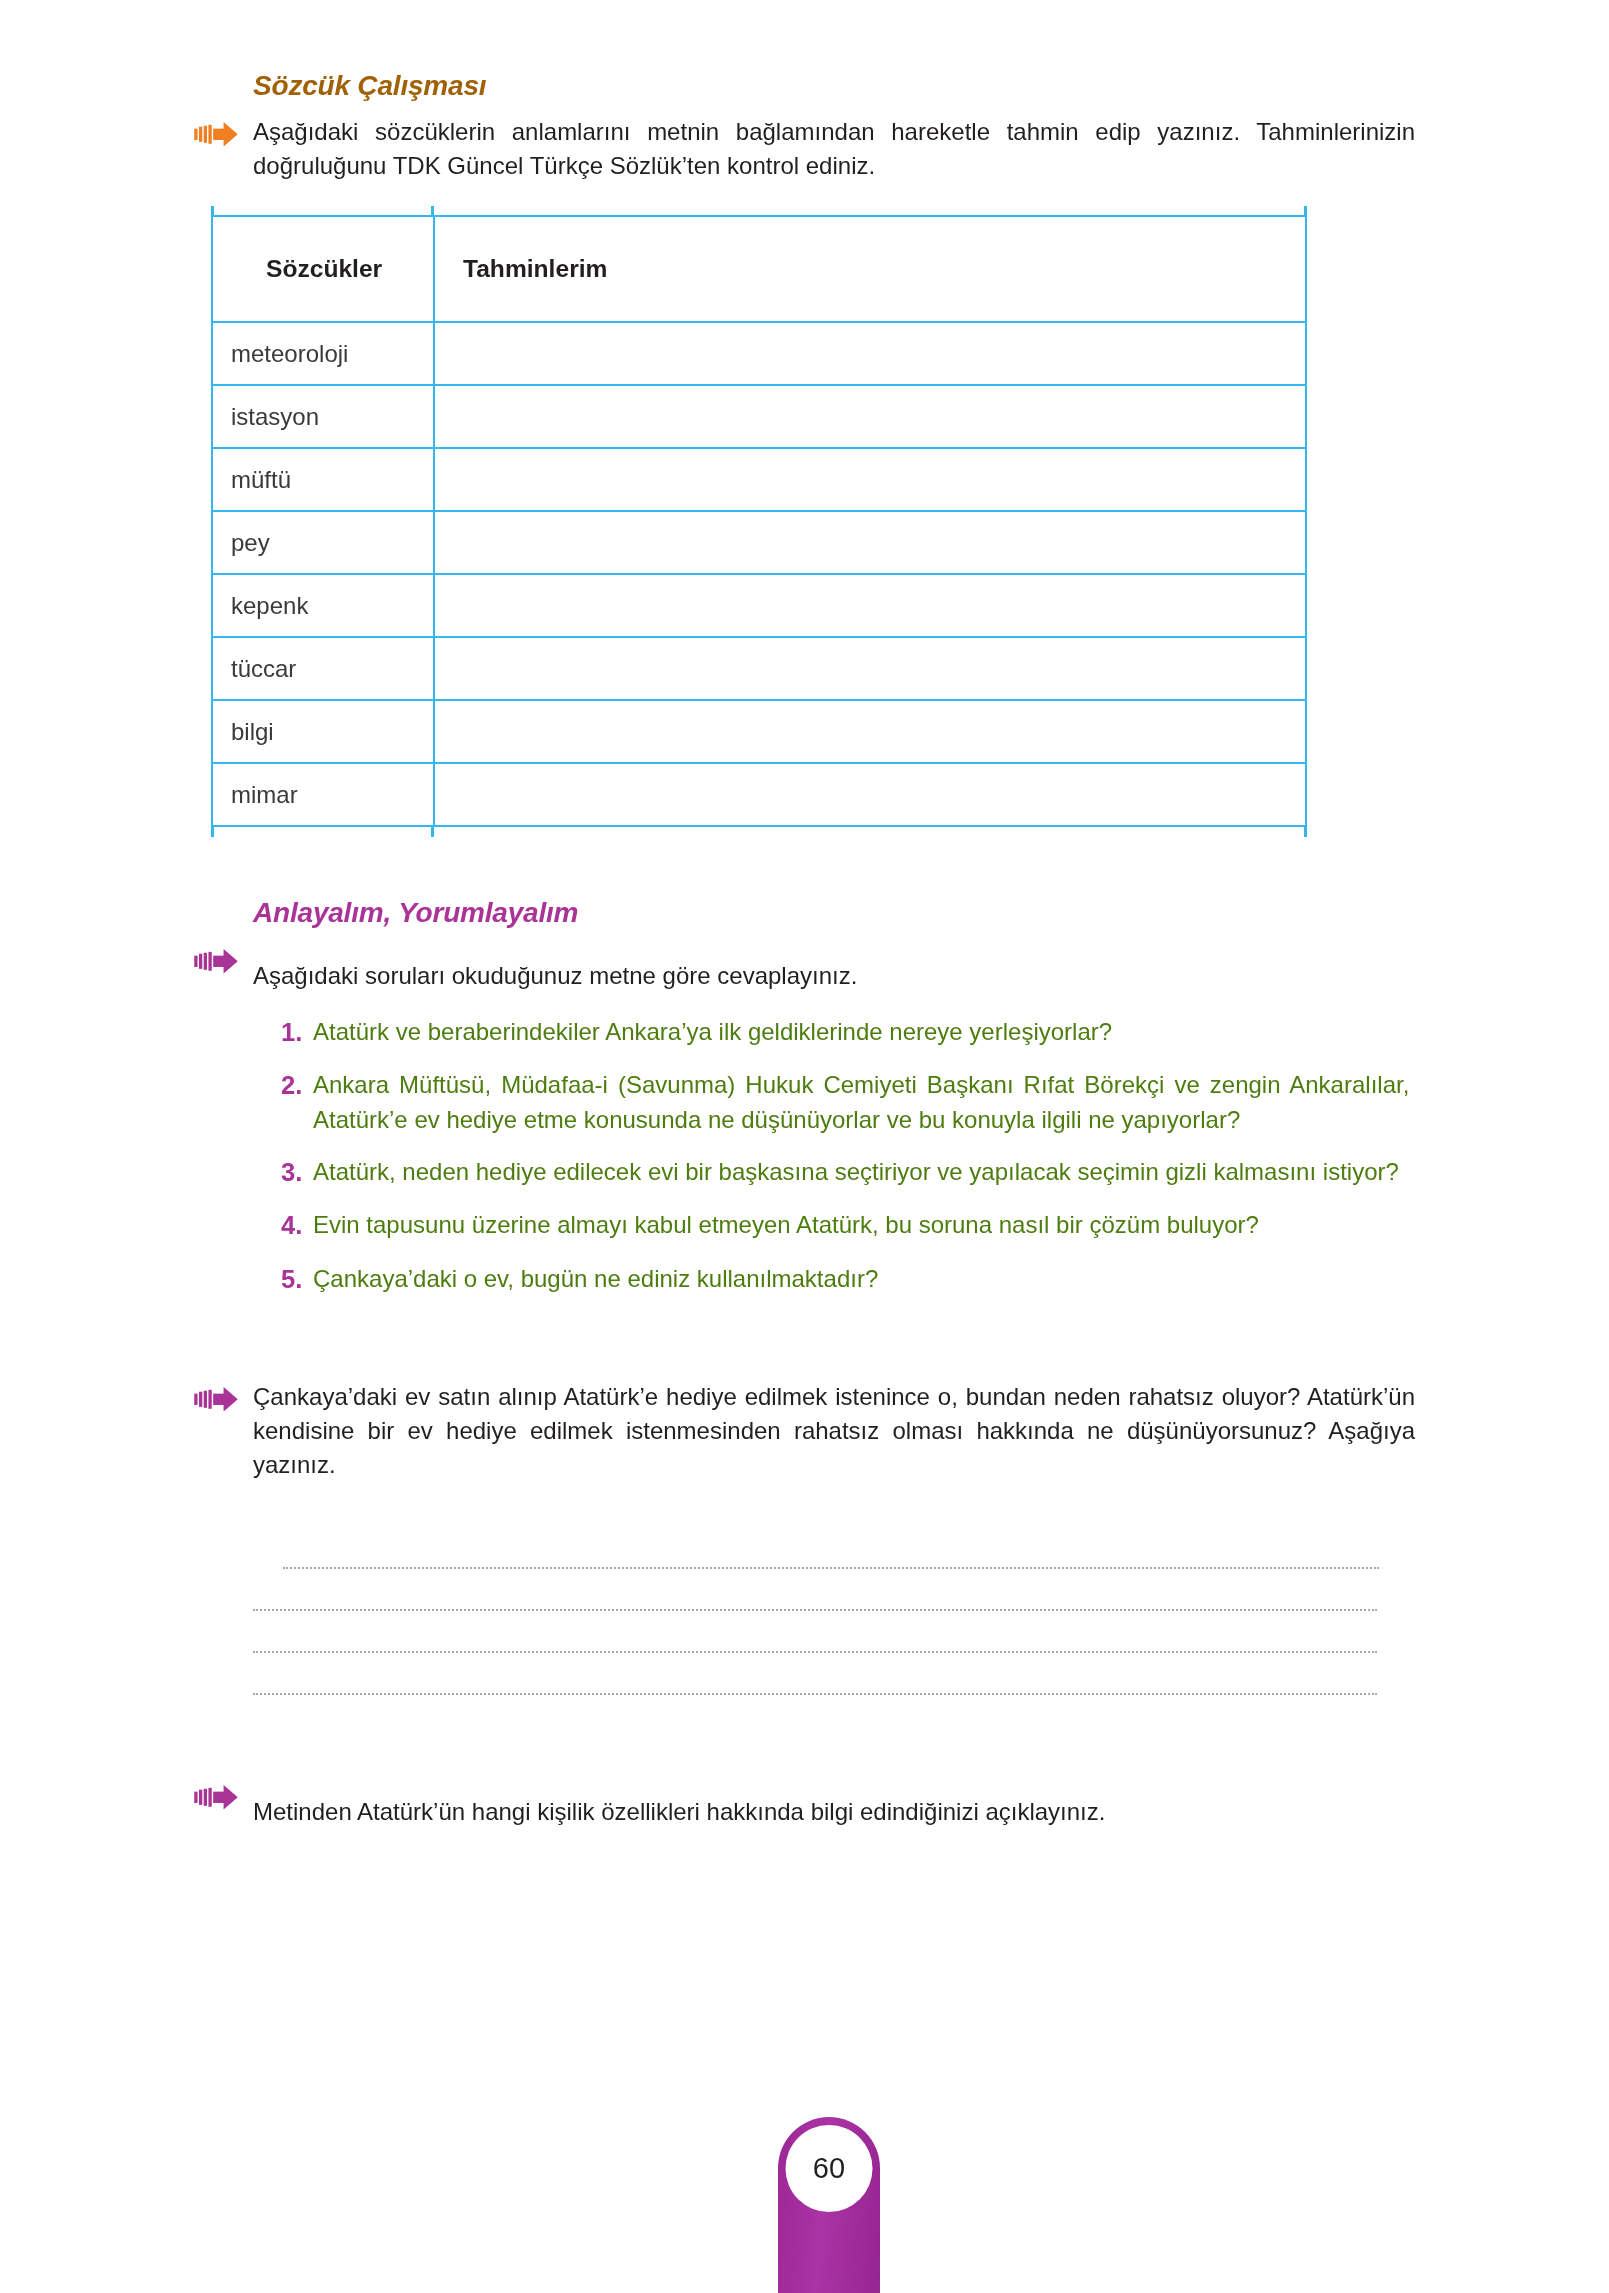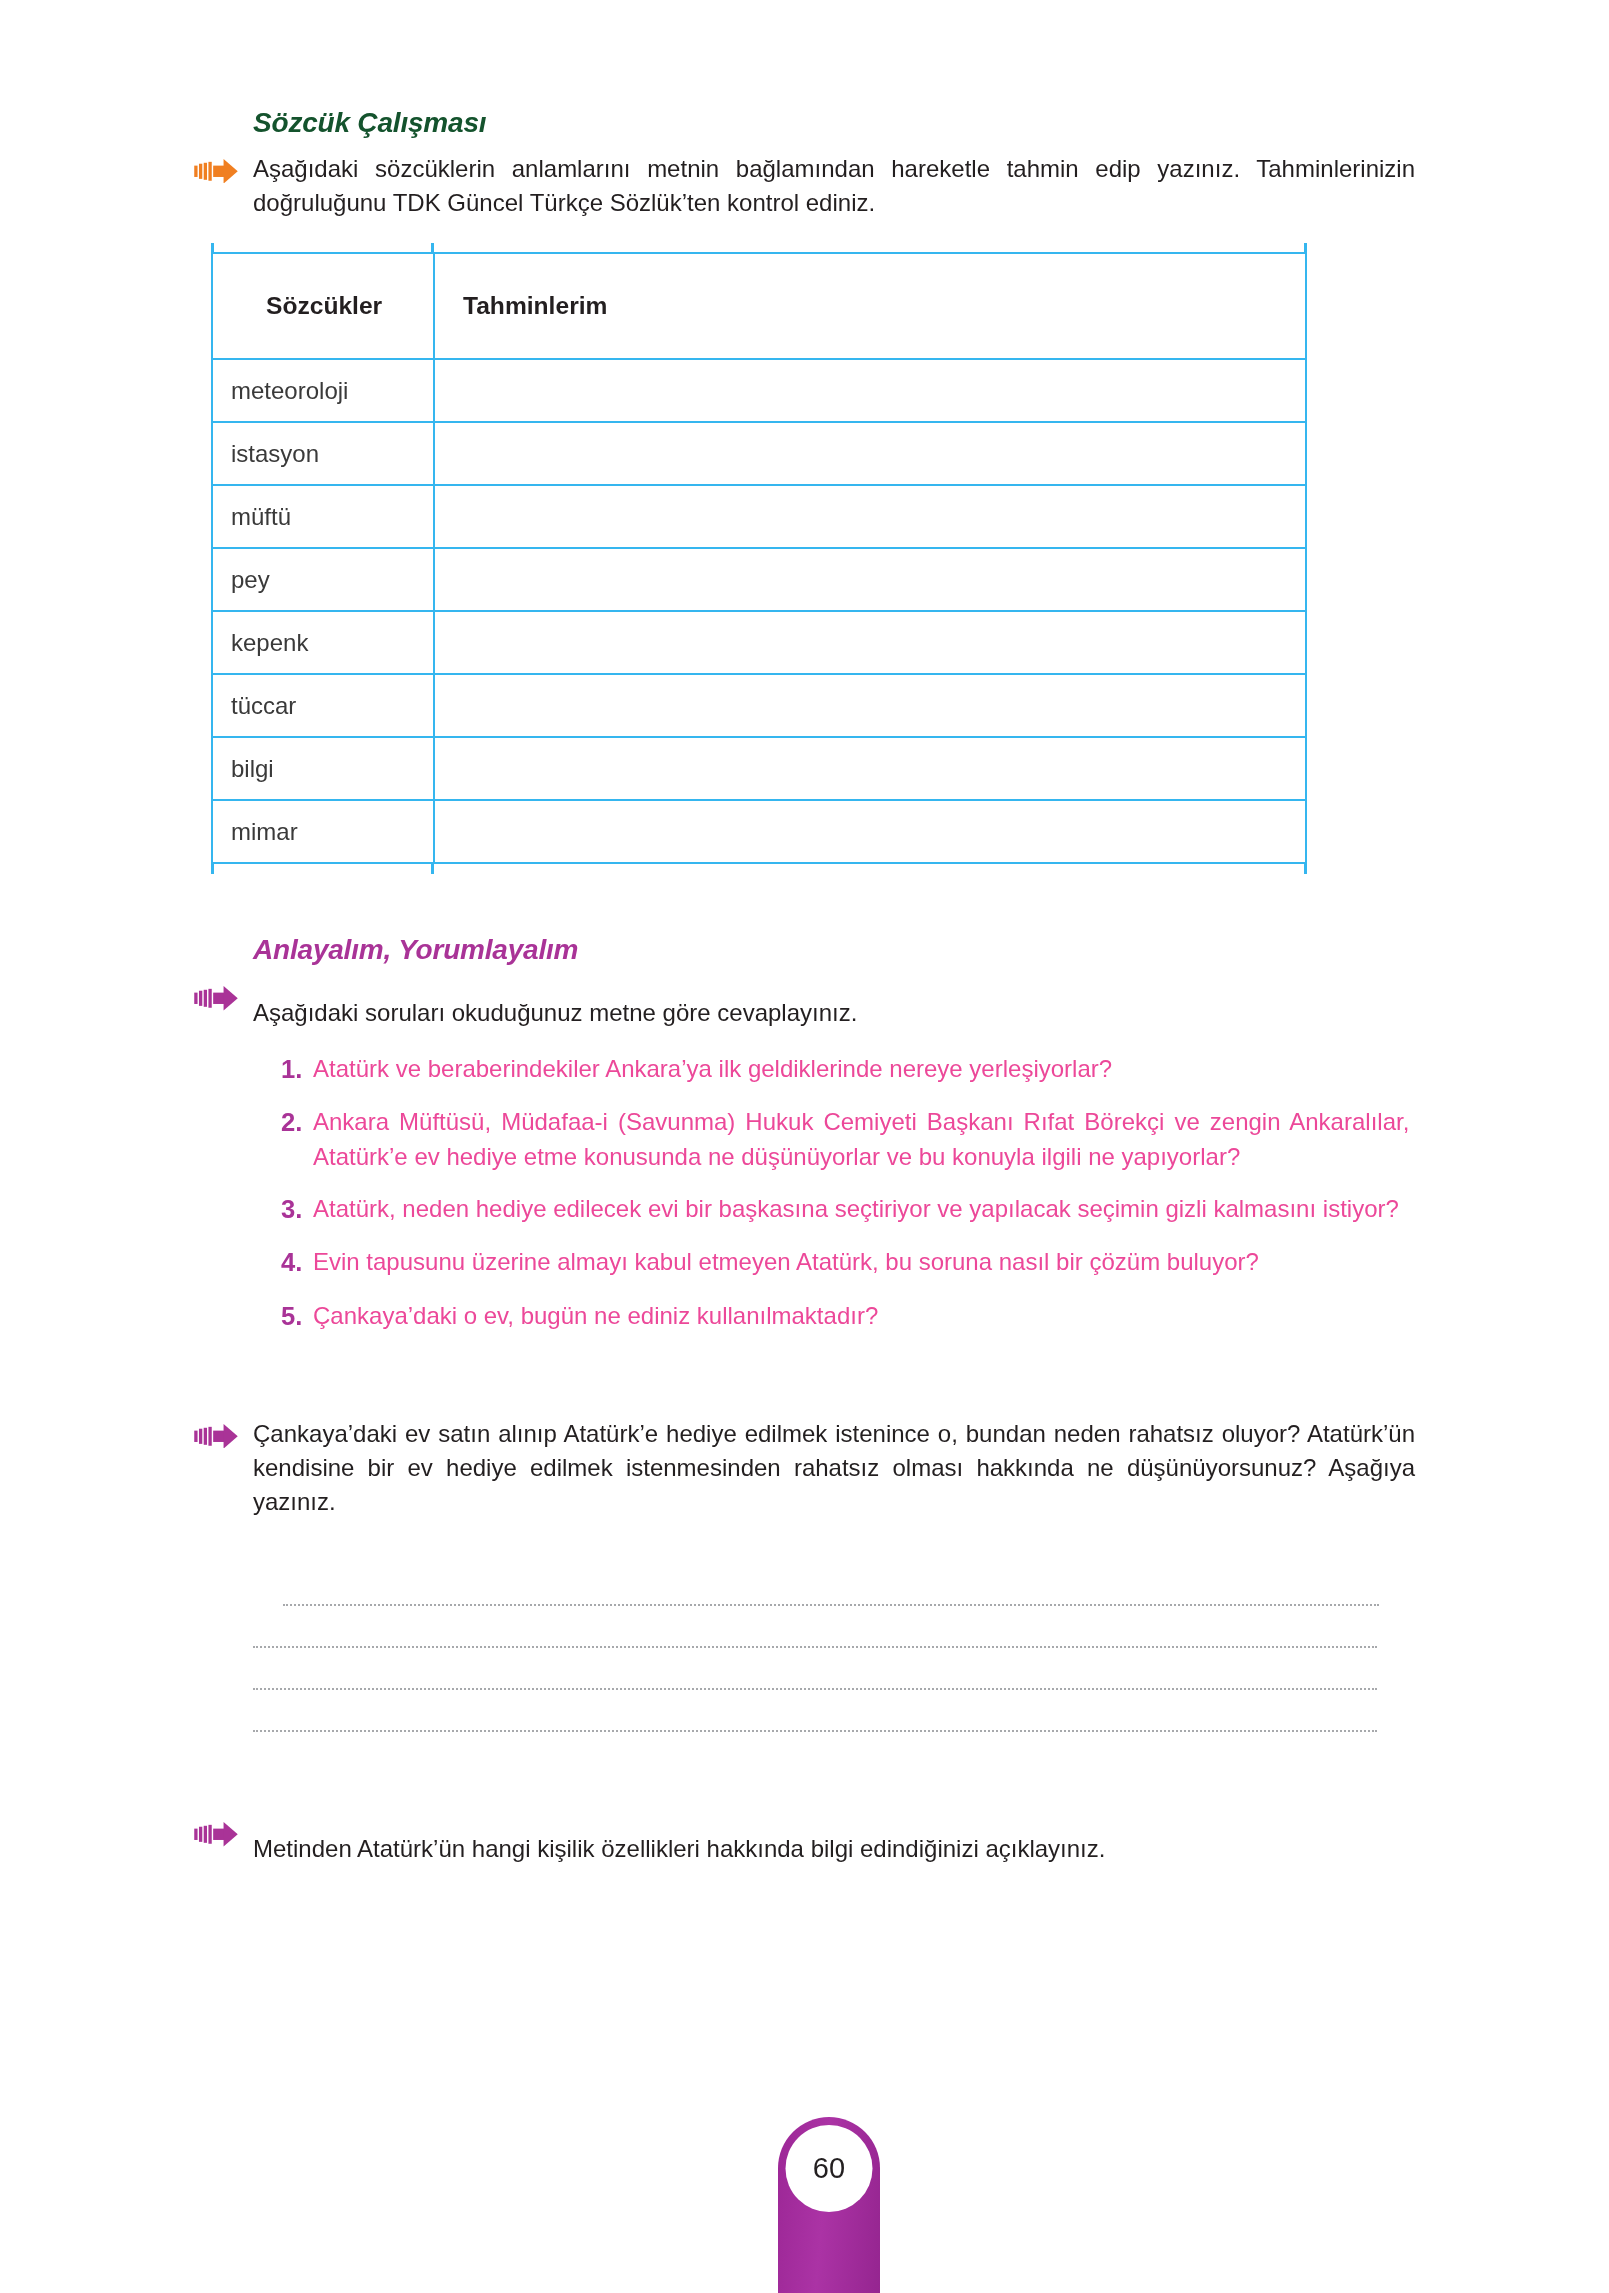--- a/index.html
+++ b/index.html
@@ -33,21 +33,21 @@
   }
 
   
   .sec-head {
     font-style: italic;
     font-weight: bold;
     font-size: 28px;
     letter-spacing: -0.2px;
     margin-left: 59px;
   }
-  .sec-head.orange { color: #14532d; margin-top: 37px; }
+  .sec-head.orange { color: #a16207; }
   .sec-head.purple { color: #a93397; }
 
   
   .bullet-row {
     display: flex;
     align-items: flex-start;
     margin-top: 13.2px;
   }
   .arrow {
     flex: 0 0 auto;
@@ -125,21 +125,21 @@
     width: 32px;
     font-weight: bold;
     font-size: 25.6px;
     color: #a93397;
     line-height: 1.42;
   }
   .qtext {
     flex: 1 1 auto;
     font-size: 24px;
     line-height: 1.46;
-    color: #ec4899;
+    color: #4d7c0f;
     text-align: justify;
     padding-right: 5.7px;
     hyphens: manual;
   }
   .qtext.nojust { text-align: left; }
 
   
   .lines { margin-top: 45px; margin-left: 59px; }
   .dline {
     height: 42px;

